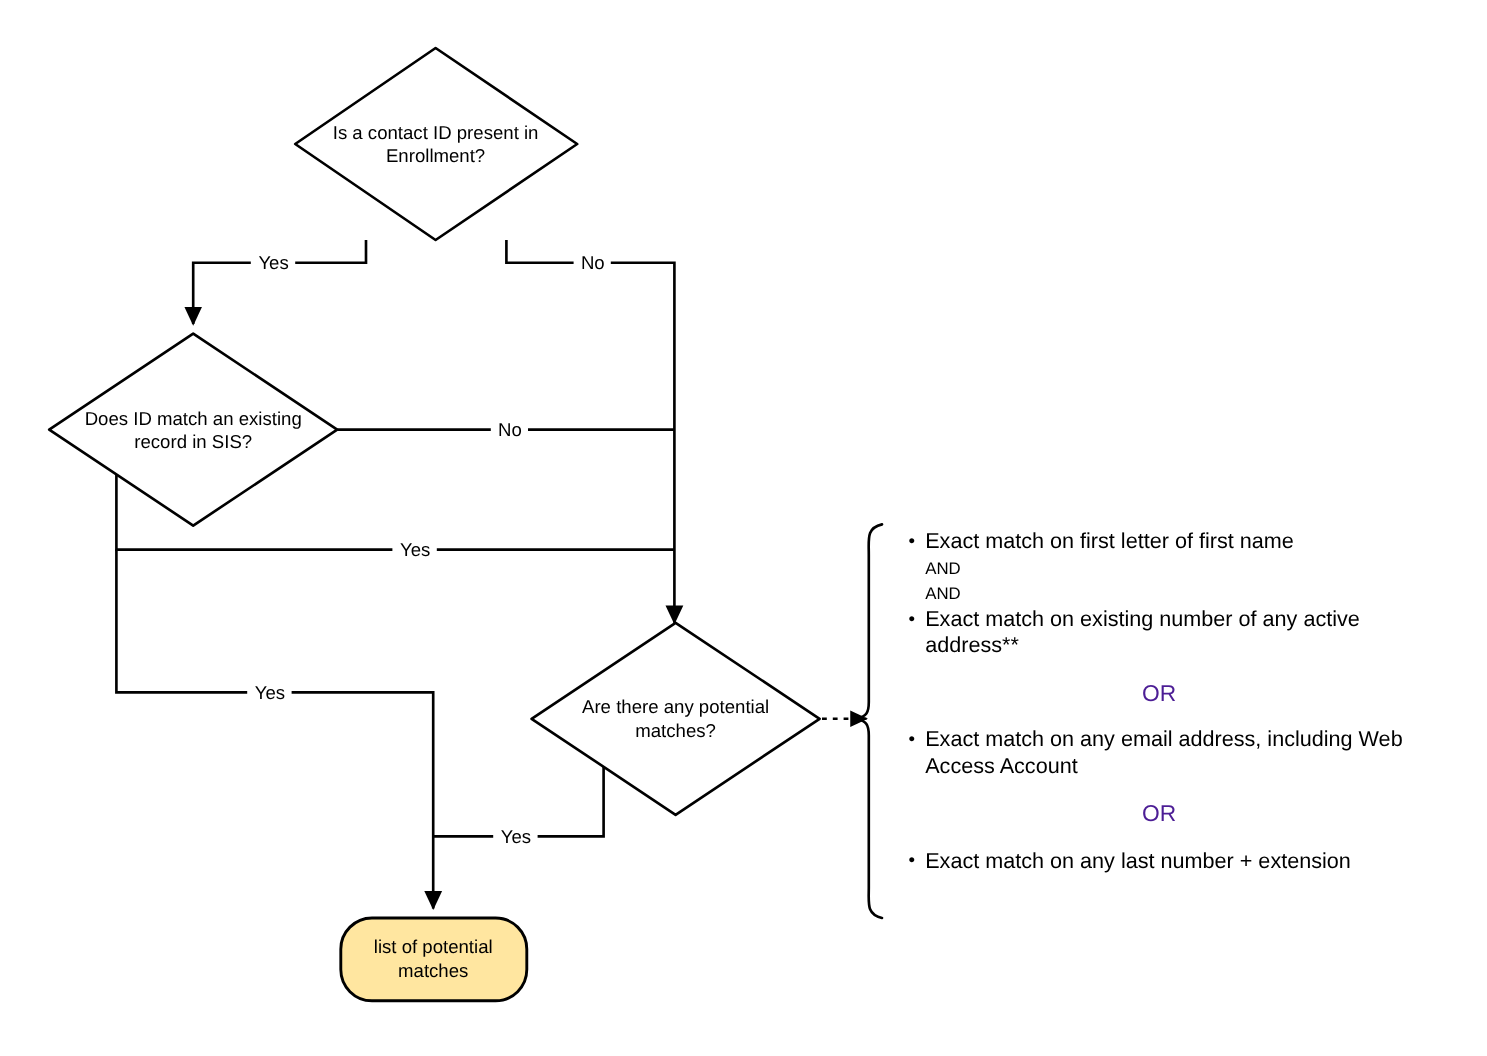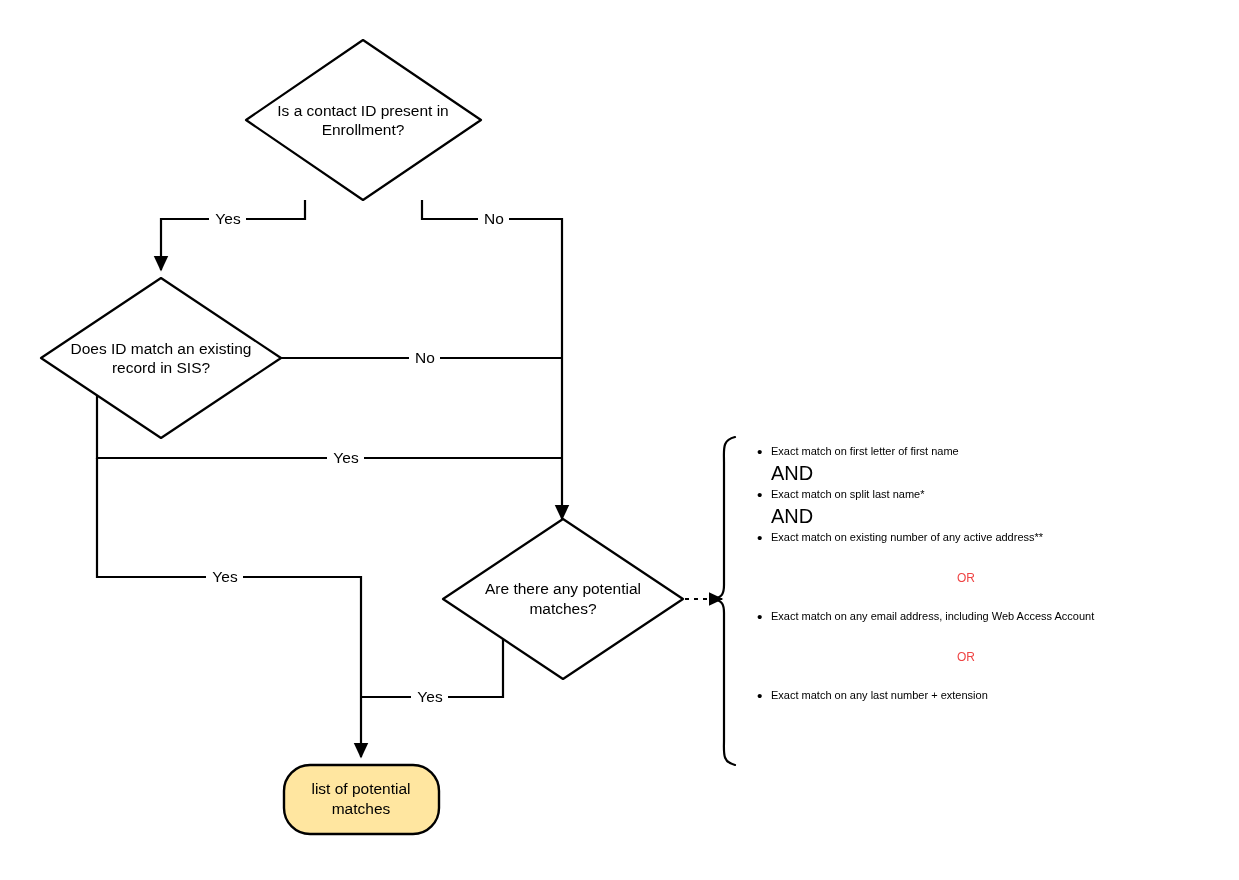--- a/index.html
+++ b/index.html
@@ -78,43 +78,43 @@
     width: 430px;
   }
   .criteria-list {
     list-style: none;
     margin: 0;
     padding: 0;
   }
   .criteria-item {
     position: relative;
     padding-left: 15px;
-    font-size: 11px;
+    font-size: 18px;
     line-height: 21.5px;
     color: #000000;
   }
   .criteria-item::before {
     content: "\2022";
     position: absolute;
     left: 1px;
     top: 0;
     font-size: 15.5px;
     line-height: 21.5px;
   }
   .criteria-sub {
     padding-left: 15px;
-    font-size: 20px;
+    font-size: 14px;
     line-height: 21.5px;
     color: #000000;
   }
   .criteria-or {
     text-align: center;
-    font-size: 12px;
-    line-height: 21.5px;
-    color: #ef4444;
+    font-size: 19px;
+    line-height: 21.5px;
+    color: #4c1d95;
     padding: 19px 0 17px 0;
     margin-left: -10px;
   }
 </style>
 </head>
 <body>
 
 <div id="flow-root">
 
   <svg id="flow-svg" viewBox="0 0 1239 880">
@@ -202,23 +202,20 @@
     </g>
   </svg>
 
   <div class="criteria-block">
 
     <ul class="criteria-list">
       <li class="criteria-item">
         <span>Exact match on first letter of first name</span>
       </li>
       <li class="criteria-sub">AND</li>
-      <li class="criteria-item">
-        <span>Exact match on split last name*</span>
-      </li>
       <li class="criteria-sub">AND</li>
       <li class="criteria-item">
         <span>Exact match on existing number of any active address**</span>
       </li>
     </ul>
 
     <div class="criteria-or">OR</div>
 
     <ul class="criteria-list">
       <li class="criteria-item">

